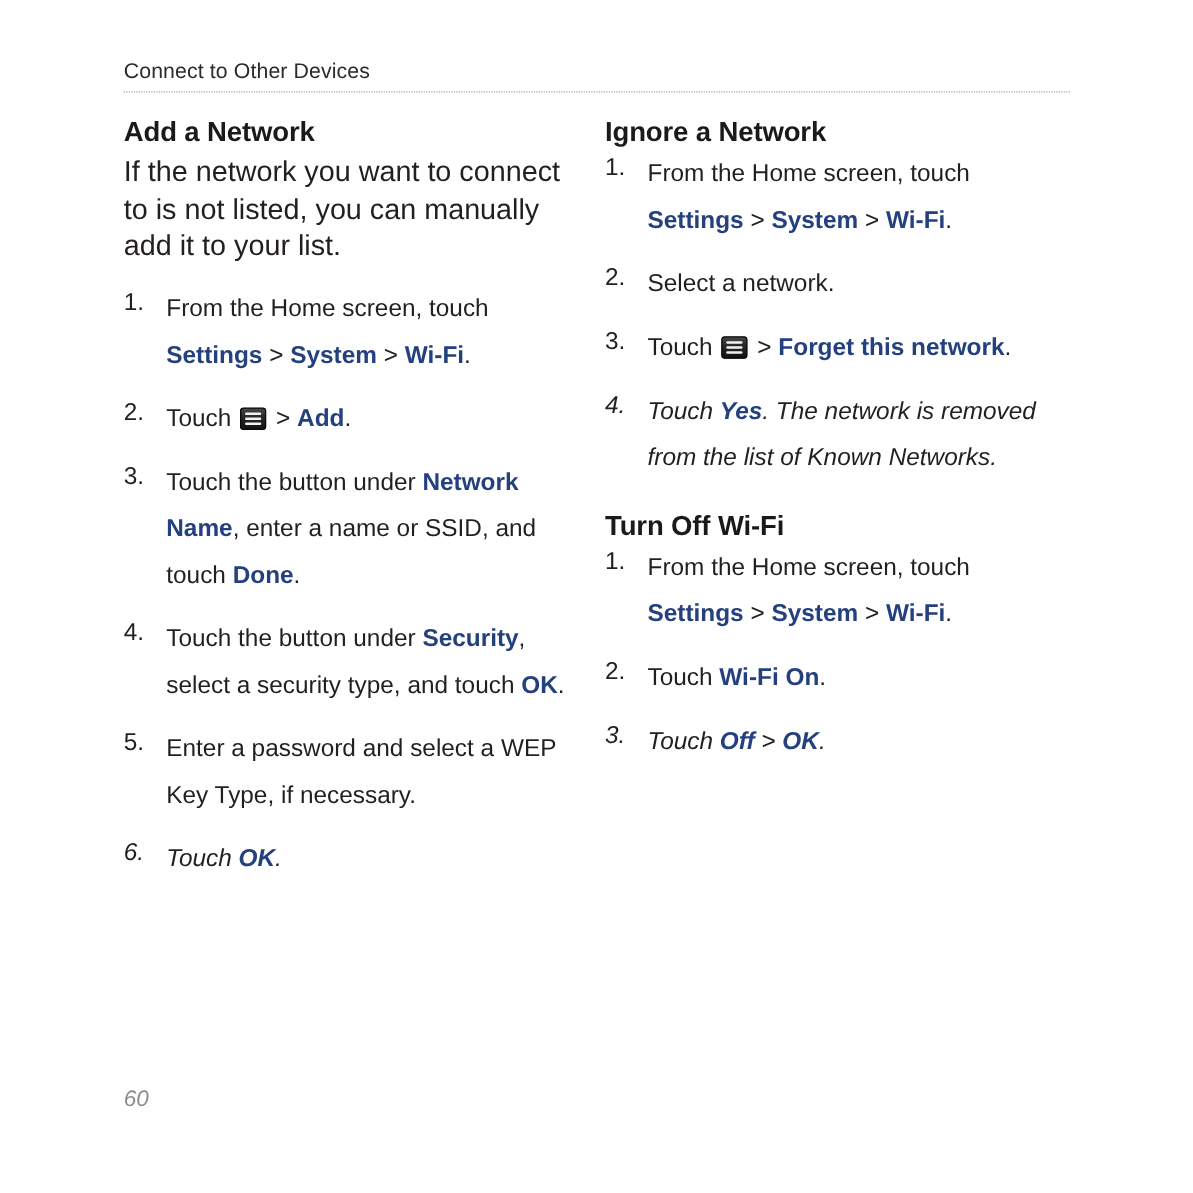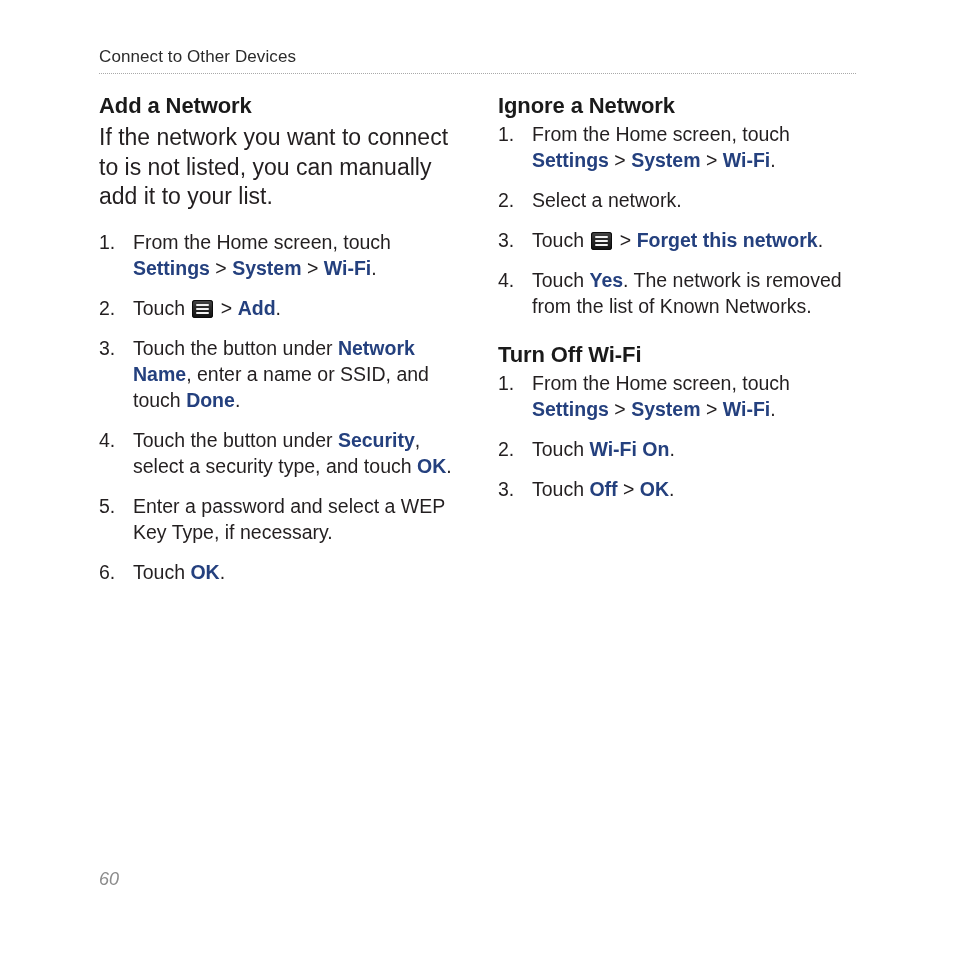--- a/index.html
+++ b/index.html
@@ -51,21 +51,21 @@
     left: 0;
     top: 92px;
     width: 954px;
   }
   .col {
     position: absolute;
     top: 0;
     width: 365px;
   }
   .col-left  { left: 99px; }
-  .col-right { left: 498px; }
+  .col-right { left: 484px; }
 
   h2.section-heading {
     margin: 0;
     font-family: Liberation Sans, sans-serif;
     font-size: 22px;
     line-height: 27px;
     font-weight: bold;
     color: #1a1a1a;
     letter-spacing: -0.1px;
   }
@@ -88,24 +88,24 @@
   ol.steps.first-after-intro { margin-top: 17px; }
   ol.steps.tight { margin-top: 2px; }
 
   ol.steps > li {
     position: relative;
     counter-increment: step;
     padding-left: 34px;
     margin-bottom: 14px;
     font-family: "Liberation Sans", sans-serif;
     font-size: 19.5px;
-    line-height: 26px;
-    color: #231f20;
-  }
-  ol.steps > li:last-child { margin-bottom: 0; }
+    line-height: 37px;
+    color: #231f20;
+  }
+  ol.steps > li:last-child { margin-bottom: 0; font-style: italic; }
 
   ol.steps > li::before {
     content: counter(step) ".";
     position: absolute;
     left: 0;
     top: 0;
     width: 26px;
     text-align: left;
     font-family: "Liberation Sans", sans-serif;
     font-size: 19.5px;

